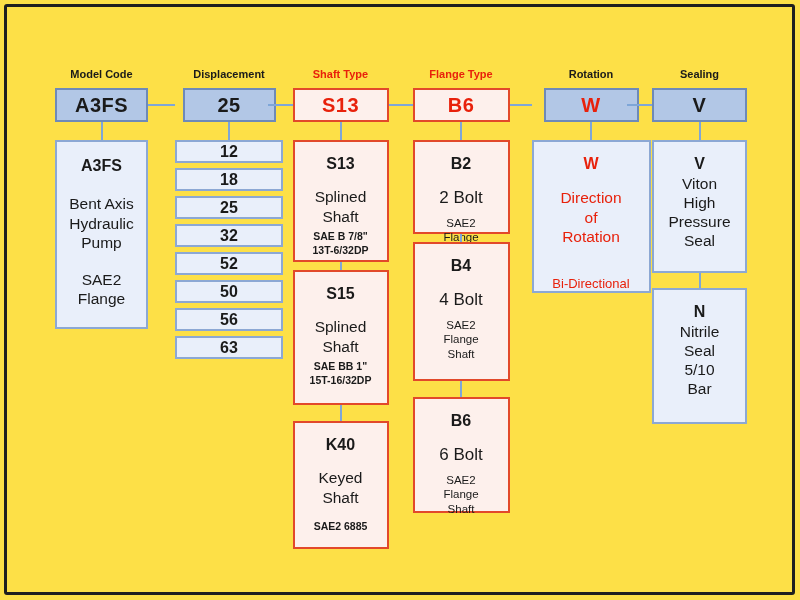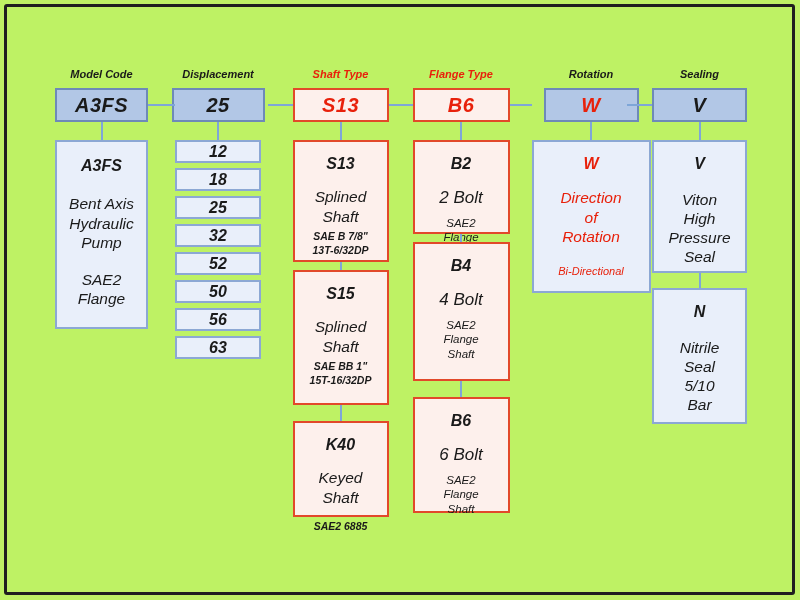--- a/index.html
+++ b/index.html
@@ -1,17 +1,17 @@
 <!DOCTYPE html>
 <html style="--blue-fill: #b2c7e6; --blue-border: #6e8ab8; --light-blue-fill: #e9effa; --light-blue-border: #8ca8d4; --pink-fill: #fdf0ec; --red-border: #e2492a; --red-text: #e8210b; --connector: #7ea6d8; --text: #1a1a1a; --frame-border: #1f1f1f;"><head>
 <meta charset="utf-8">
 <style>
   html,body{margin:0;padding:0;width:800px;height:600px;background:#ffffff;
     font-family:"Liberation Sans","DejaVu Sans",sans-serif;overflow:hidden;}
-  #stage{position:relative;width:800px;height:600px;background:#bef264;font-style:italic;}
+  #stage{position:relative;width:800px;height:600px;background:#fde047;}
   .frame{position:absolute;left:4px;top:4px;right:5px;bottom:5px;
     border:3px solid #1f1f1f;border-radius:3px;}
   #diagram{position:absolute;left:0;top:0;width:800px;height:600px;}
 
   .col{position:absolute;top:66px;display:flex;flex-direction:column;align-items:center;}
   .col-label{font-size:11px;font-weight:bold;height:16px;line-height:16px;
     margin-bottom:6px;white-space:nowrap;color:var(--text);}
   .col-label.red{color:var(--red-text);}
 
   .hdr{height:34px;display:flex;align-items:center;justify-content:center;
@@ -26,30 +26,30 @@
   .box{box-sizing:border-box;display:flex;flex-direction:column;align-items:center;
     text-align:center;color:var(--text);width:100%;}
   .box.blue{background:var(--light-blue-fill);border:2px solid var(--light-blue-border);}
   .box.red{background:var(--pink-fill);border:2px solid var(--red-border);}
   .box.redtext{color:var(--red-text);}
 
   .box-code{font-weight:bold;font-size:16px;margin-top:12px;line-height:20px;}
   .box-body{font-size:15.5px;line-height:19.5px;margin-top:13px;}
   .box-body2{font-size:15.5px;line-height:19.5px;margin-top:17px;}
   .box-small{font-size:10.5px;font-weight:bold;line-height:14px;margin-top:3px;}
-  .box-extra{font-size:11px;margin-top:16px;line-height:17px;}
+  .box-extra{font-size:13px;margin-top:28px;line-height:17px;}
 
   .model .box-code{margin-top:14px;}
   .model .box-body{margin-top:18px;}
   .shaft .box-body{margin-top:13px;}
   .k40 .box-small{margin-top:12px;}
   .flange .box-body{font-size:17px;margin-top:14px;}
   .flange .box-small{font-weight:normal;font-size:11.5px;line-height:14.5px;margin-top:8px;}
   .rot .box-body{margin-top:14px;}
-  .seal .box-body{margin-top:16px;line-height:19px;text-align:center;}
+  .seal .box-body{margin-top:0;line-height:19px;text-align:center;}
 
   .list-item{box-sizing:border-box;height:23px;display:flex;align-items:center;
     justify-content:center;font-size:16px;font-weight:bold;width:100%;
     background:var(--light-blue-fill);border:2px solid var(--light-blue-border);
     color:var(--text);margin-bottom:5px;}
 </style>
 </head>
 <body>
 
 <div id="stage">
@@ -65,21 +65,21 @@
             <div>Bent Axis</div>
             <div>Hydraulic</div>
             <div>Pump</div>
           </div>
           <div class="box-body2">
             <div>SAE2</div>
             <div>Flange</div>
           </div>
         </div>
       </div>
-      <div class="col" style="left: 175px; width: 86px;">
+      <div class="col" style="left: 175px; width: 108px;">
         <div class="col-label">Displacement</div>
         <div class="hdr blue" style="width: 93px;">25</div>
         <div class="vline" style="height: 18px;"></div>
         <div class="list-item">12</div>
         <div class="list-item">18</div>
         <div class="list-item">25</div>
         <div class="list-item">32</div>
         <div class="list-item">52</div>
         <div class="list-item">50</div>
         <div class="list-item">56</div>
@@ -107,21 +107,21 @@
           <div class="box-body">
             <div>Splined</div>
             <div>Shaft</div>
           </div>
           <div class="box-small">
             <div>SAE BB 1"</div>
             <div>15T-16/32DP</div>
           </div>
         </div>
         <div class="vline" style="height: 16px;"></div>
-        <div class="box red shaft k40" style="height: 96px;">
+        <div class="box red shaft k40" style="height: 128px;">
           <div class="box-code">K40</div>
           <div class="box-body">
             <div>Keyed</div>
             <div>Shaft</div>
           </div>
           <div class="box-small">
             <div>SAE2 6885</div>
           </div>
         </div>
       </div>

